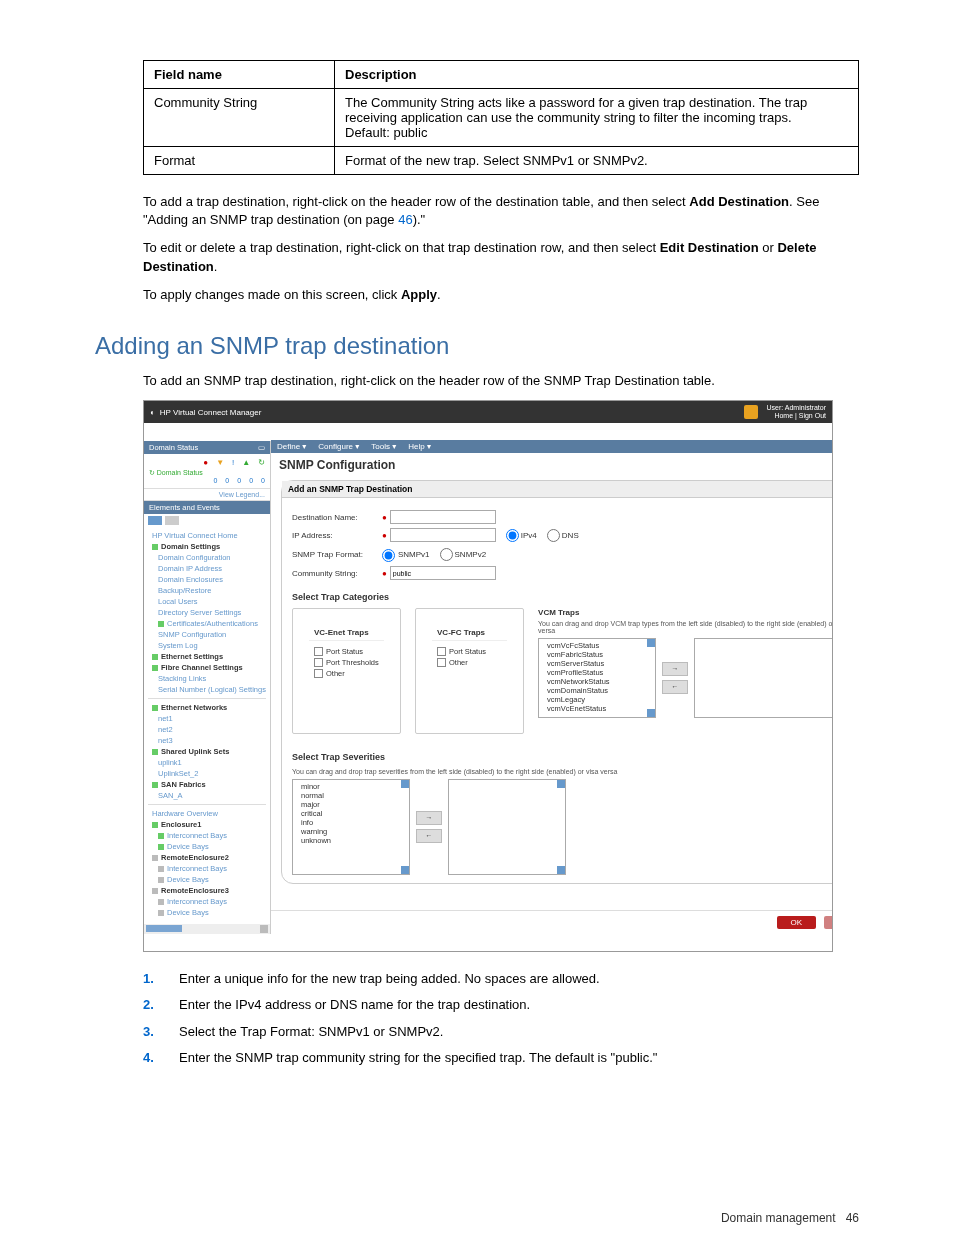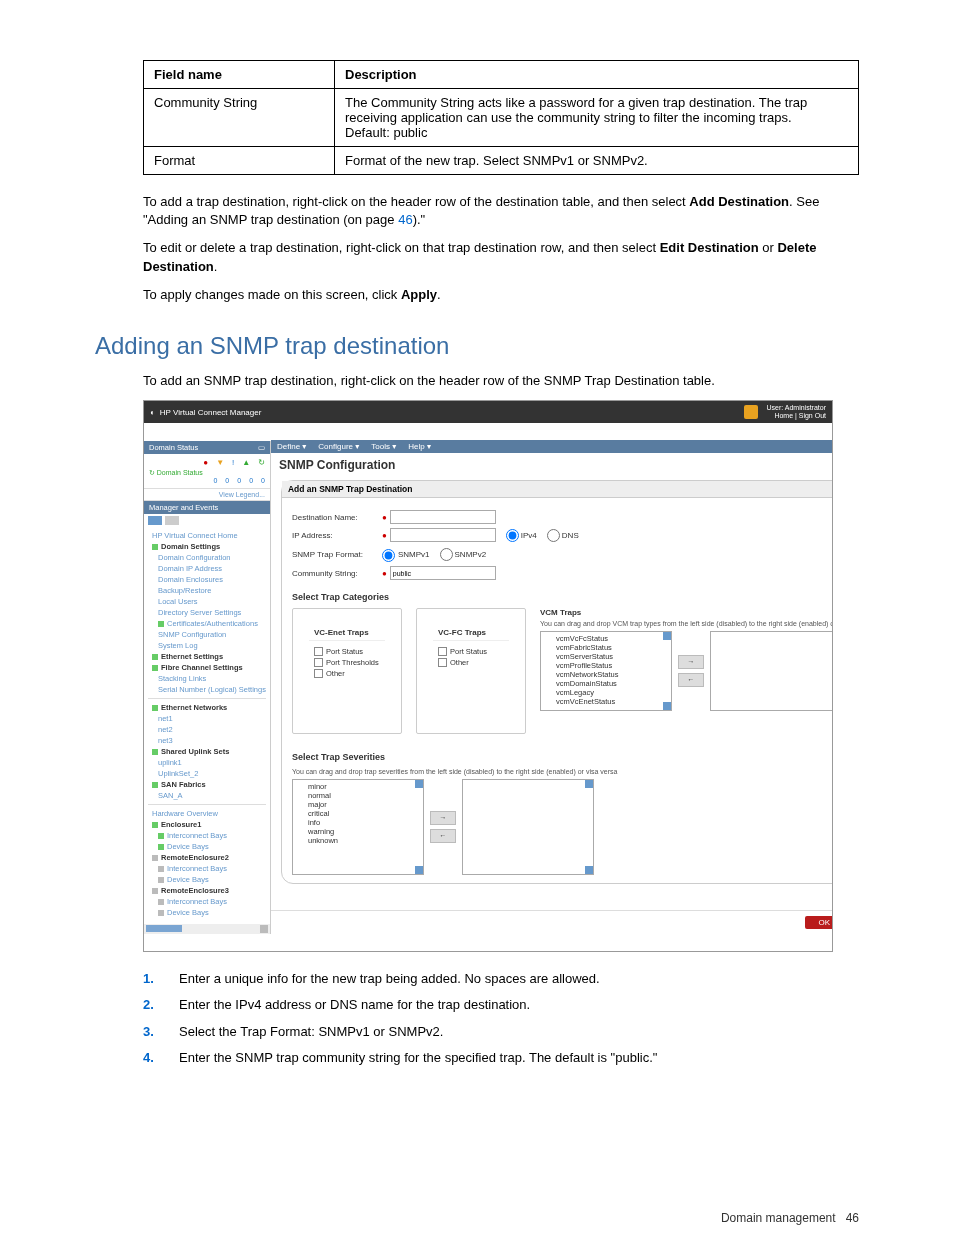--- a/index.html
+++ b/index.html
@@ -166,21 +166,21 @@
   .trap-cats{display:flex; gap:14px; align-items:flex-start; margin-top:6px;}
   .trap-col{border:1px solid #ccc; border-radius:2px; width:76px; min-height:92px; padding:16px;}
   .trap-col-title{font-weight:bold; padding:3px 5px; font-size:8px; border-bottom:1px solid #eee;}
   .trap-col-body{padding:4px 5px;}
   .trap-col-body .chk{display:flex; align-items:center; gap:3px; margin:2px 0; font-size:7.5px;}
   .trap-col-body .chk .box{width:7px;height:7px;border:1px solid #888;}
   .vcm-area{min-width:260px;}
   .vcm-title{font-weight:bold; font-size:8px; margin-bottom:3px;}
   .vcm-hint{font-size:7px; color:#555; margin-bottom:4px;}
   .shuttle{display:flex; gap:6px; align-items:center;}
-  .shuttle-list{border:1px solid #aaa; width:100px; height:74px; padding:2px 15px; font-size:7.5px; overflow:hidden; position:relative;}
+  .shuttle-list{border:1px solid #aaa; width:100px; height:74px; padding:2px 8px; font-size:7.5px; overflow:hidden; position:relative;}
   .shuttle-list.right{width:150px;}
   .shuttle-list .item{padding:0;}
   .shuttle-arrows{display:flex; flex-direction:column; gap:4px;}
   .shuttle-arrows .btn{width:24px;height:12px;background:#ddd;border:1px solid #bbb; text-align:center; font-size:7px; line-height:10px;}
   .list-bluecap{position:absolute; top:0; right:0; width:8px; height:8px; background:#6699cc;}
   .list-bluecap.bottom{top:auto;bottom:0;}
   .sev-area{margin-top:18px;}
   .sev-shuttle .shuttle-list{height:90px;}
   .ss-footer-buttons{
     display:flex;
@@ -292,21 +292,21 @@
             </div>
             <div class="ss-status-nums" id="status-nums">
                 <span>0</span>
                 <span>0</span>
                 <span>0</span>
                 <span>0</span>
                 <span>0</span>
               </div>
           </div>
           <div class="ss-viewlegend">View Legend...</div>
-          <div class="ss-section-header">Manager and Events</div>
+          <div class="ss-section-header">Elements and Events</div>
           <div style="padding:2px 4px;display:flex;gap:3px;">
             <span style="width:14px;height:9px;background:#6699cc;"></span>
             <span style="width:14px;height:9px;background:#ccc;"></span>
           </div>
           <div class="ss-tree" id="nav-tree">
               <div class="item l1 ">HP Virtual Connect Home</div>
               <div class="item l1 bold"><span class="sq sq-green"></span>Domain Settings</div>
               <div class="item ">Domain Configuration</div>
               <div class="item ">Domain IP Address</div>
               <div class="item ">Domain Enclosures</div>

